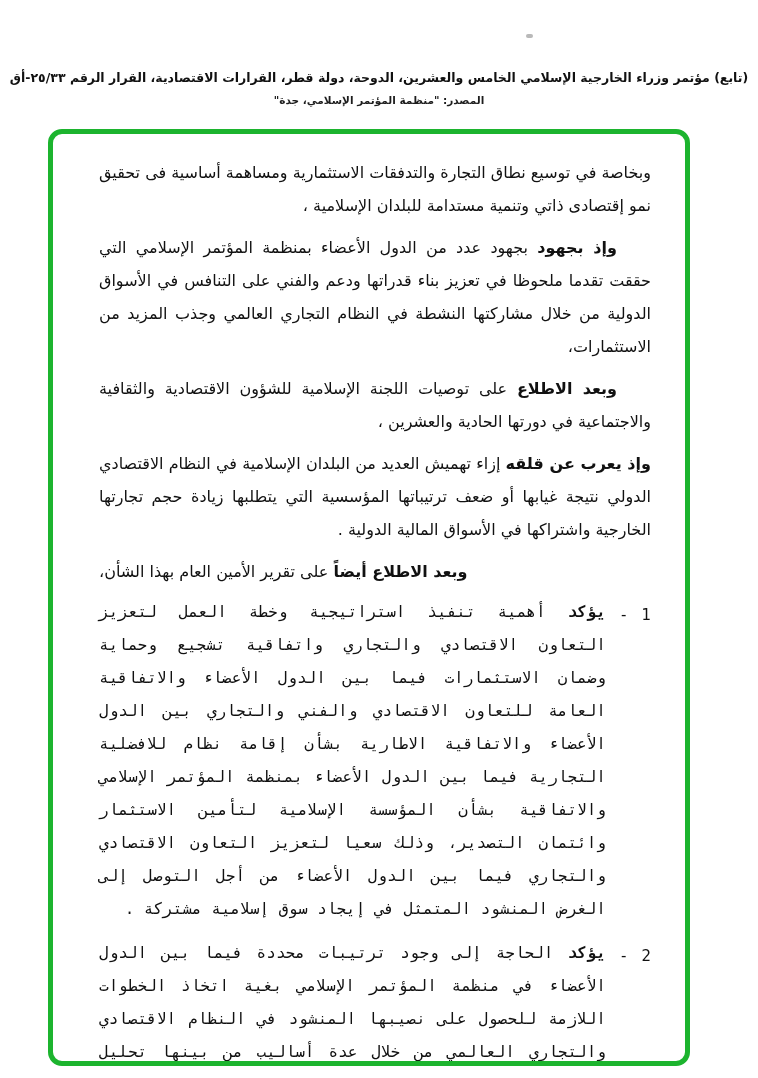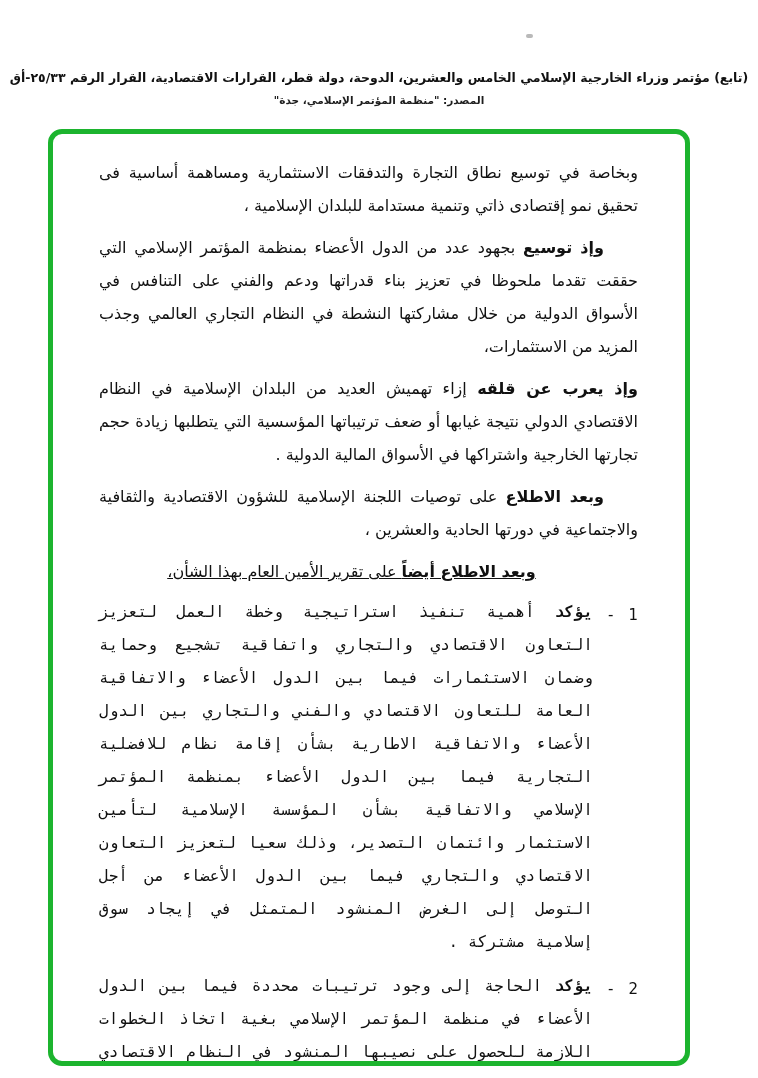--- a/index.html
+++ b/index.html
@@ -50,33 +50,33 @@
     top: 100px;
     width: 632px;  
     height: 927px; 
     border: 5px solid #1cb42e;
     border-radius: 14px;
     box-sizing: content-box;
   }
   .frame-inner {
     position: absolute;
     inset: 0;
-    padding: 22px 47px 0 46px;
+    padding: 22px 34px 0 46px;
     overflow: hidden;
   }
   .body-text {
     font-size: 16px;
     line-height: 33px;
   }
   .para {
     margin: 0 0 9px 0;
     text-align: justify;
   }
   .para.indent { text-indent: 34px; }
-  .para.single { text-align: center; text-decoration: underline; }
+  .para.single { text-align: left; }
   .lead { font-weight: 700; }
   .items { margin-top: 4px; }
   .item {
     display: flex;
     gap: 15px;
     margin-bottom: 11px;
   }
   .item-marker {
     flex: 0 0 30px;
     direction: ltr;
@@ -110,25 +110,25 @@
   <div class="header">
     <div class="header-line1">(تابع) مؤتمر وزراء الخارجية الإسلامي الخامس والعشرين، الدوحة، دولة قطر، القرارات الاقتصادية، القرار الرقم ٢٥/٣٣-أق</div>
     <div class="header-line2">المصدر:  "منظمة المؤتمر الإسلامي، جدة"</div>
   </div>
 
   <div class="frame" style="border-color: rgb(28, 180, 46);">
     <div class="frame-inner body-text">
 
       <p class="para"><span class="lead"></span><span>وبخاصة في توسيع نطاق التجارة والتدفقات الاستثمارية ومساهمة أساسية فى تحقيق نمو إقتصادى ذاتي وتنمية مستدامة للبلدان الإسلامية ،</span></p>
 
-      <p class="para indent"><span class="lead">وإذ توسيع</span><span> بجهود عدد من الدول الأعضاء بمنظمة المؤتمر الإسلامي التي حققت تقدما ملحوظا في تعزيز بناء قدراتها ودعم والفني على التنافس في الأسواق الدولية من خلال مشاركتها النشطة في النظام التجاري العالمي وجذب المزيد من الاستثمارات،</span></p>
+      <p class="para indent"><span class="lead">وإذ بجهود</span><span> بجهود عدد من الدول الأعضاء بمنظمة المؤتمر الإسلامي التي حققت تقدما ملحوظا في تعزيز بناء قدراتها ودعم والفني على التنافس في الأسواق الدولية من خلال مشاركتها النشطة في النظام التجاري العالمي وجذب المزيد من الاستثمارات،</span></p>
+
+      <p class="para indent"><span class="lead">وبعد الاطلاع</span><span> على توصيات اللجنة الإسلامية للشؤون الاقتصادية والثقافية والاجتماعية في دورتها الحادية والعشرين ،</span></p>
 
       <p class="para"><span class="lead">وإذ يعرب عن قلقه</span><span> إزاء تهميش العديد من البلدان الإسلامية في النظام الاقتصادي الدولي نتيجة غيابها أو ضعف ترتيباتها المؤسسية التي يتطلبها زيادة حجم تجارتها الخارجية واشتراكها في الأسواق المالية الدولية .</span></p>
-
-      <p class="para indent"><span class="lead">وبعد الاطلاع</span><span> على توصيات اللجنة الإسلامية للشؤون الاقتصادية والثقافية والاجتماعية في دورتها الحادية والعشرين ،</span></p>
 
       <p class="para indent single"><span class="lead">وبعد الاطلاع أيضاً</span><span> على تقرير الأمين العام بهذا الشأن،</span></p>
 
       <div class="items">
 
         <div class="item">
           <div class="item-marker">
               <span>-</span>
               <span>1</span>
             </div>

